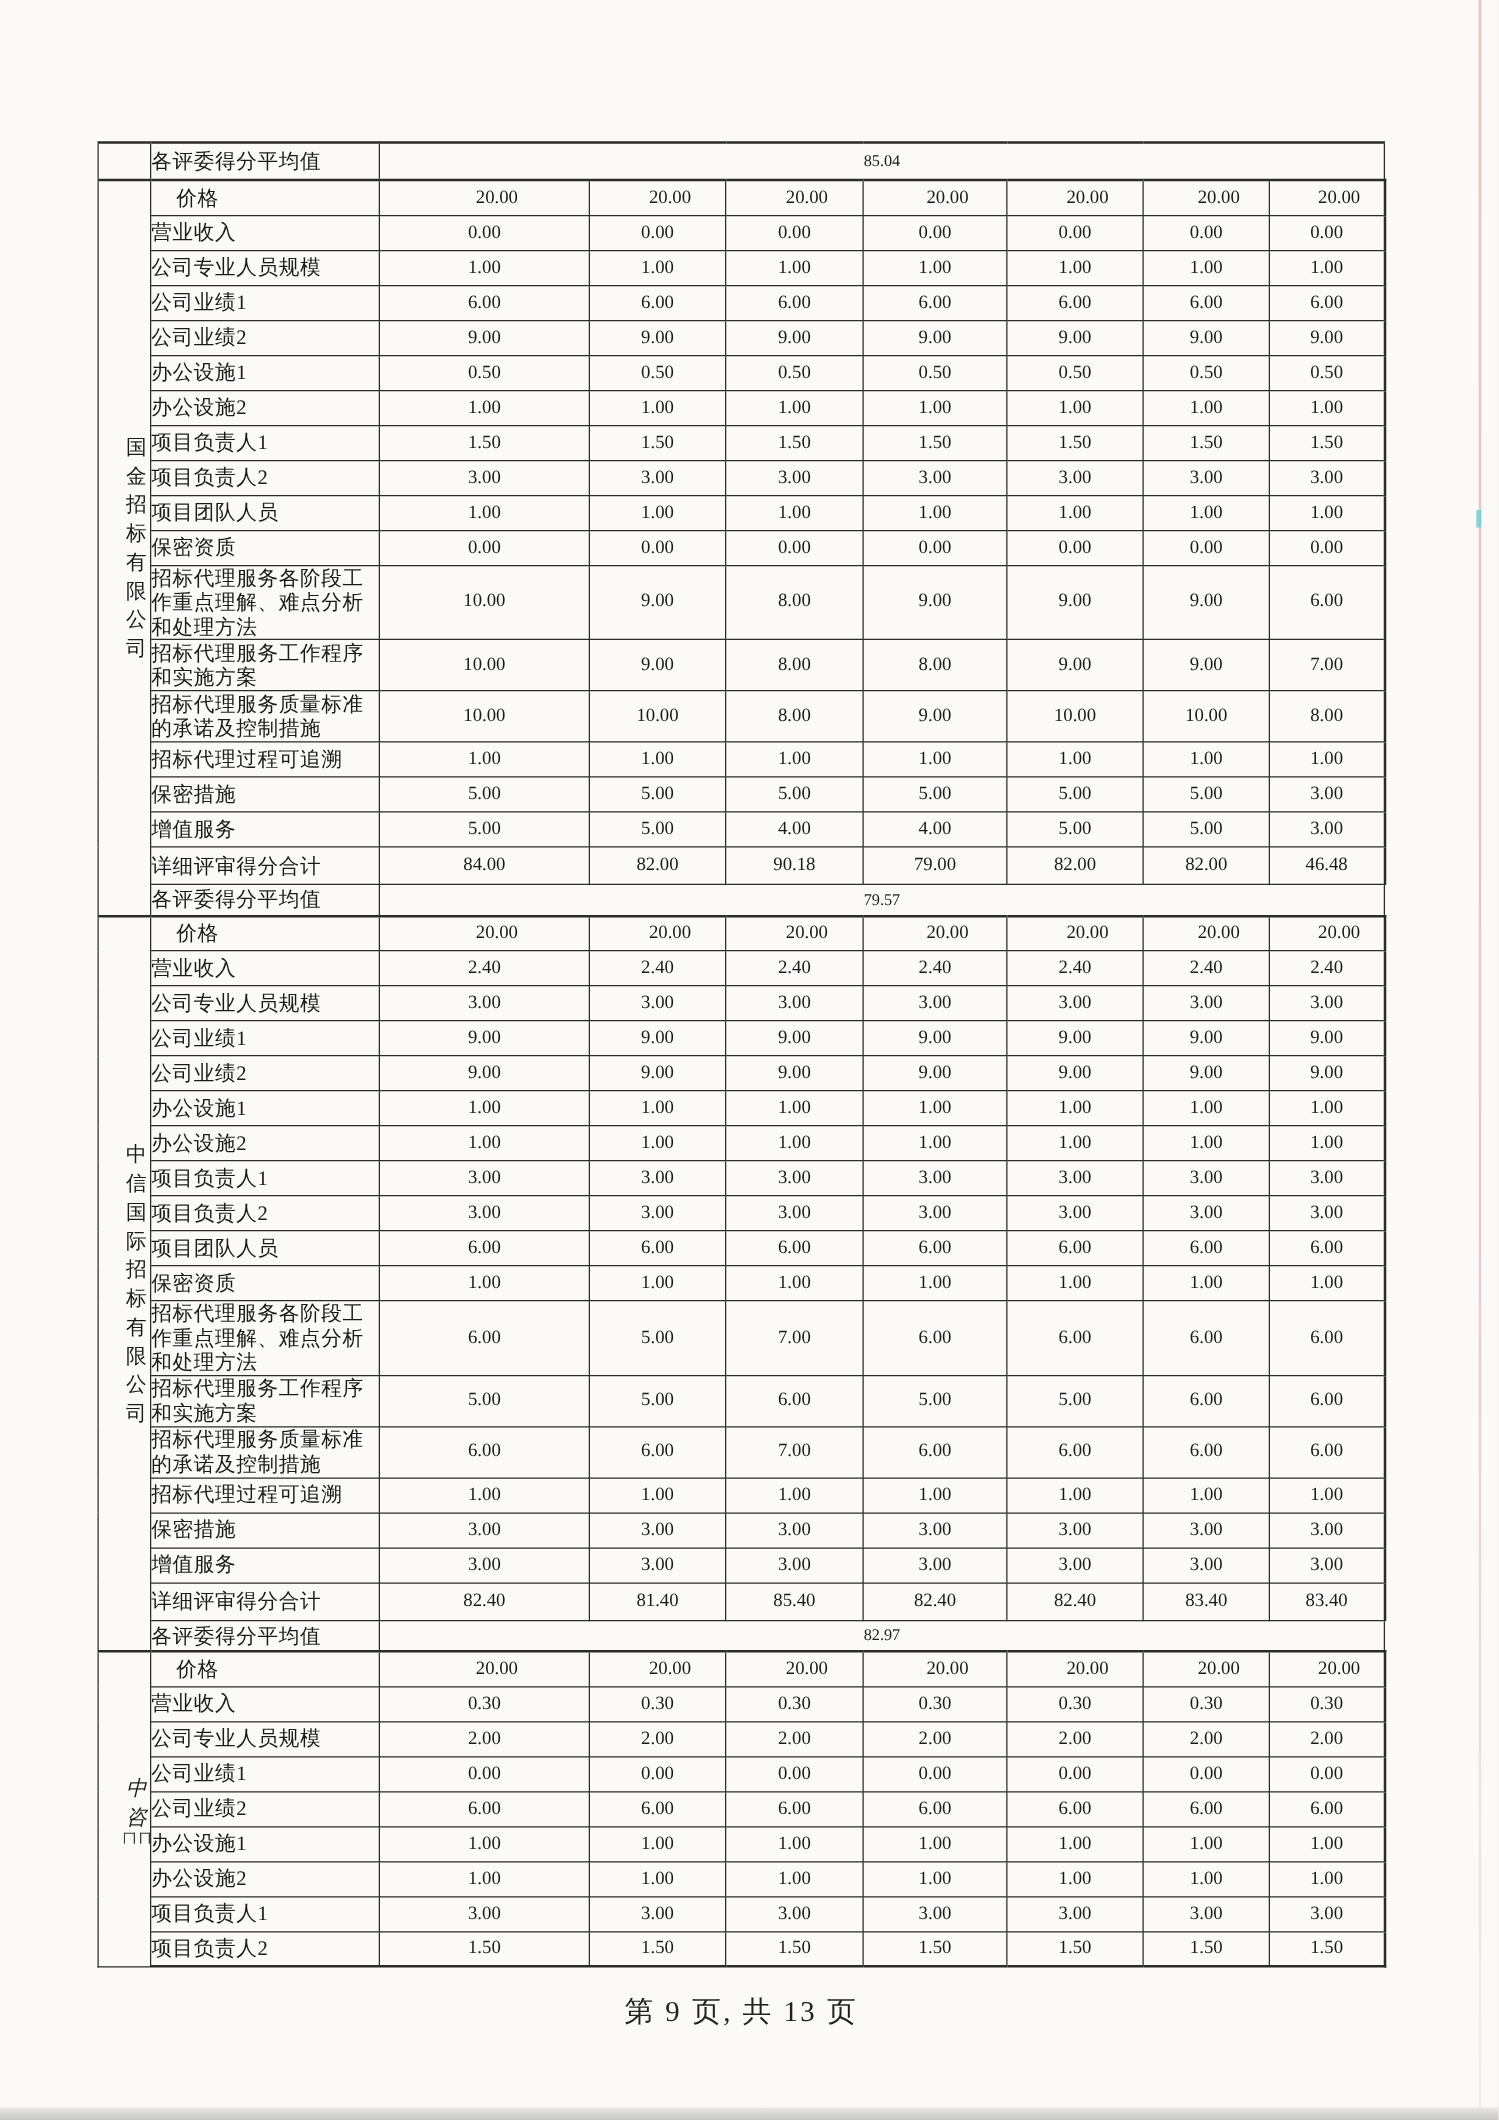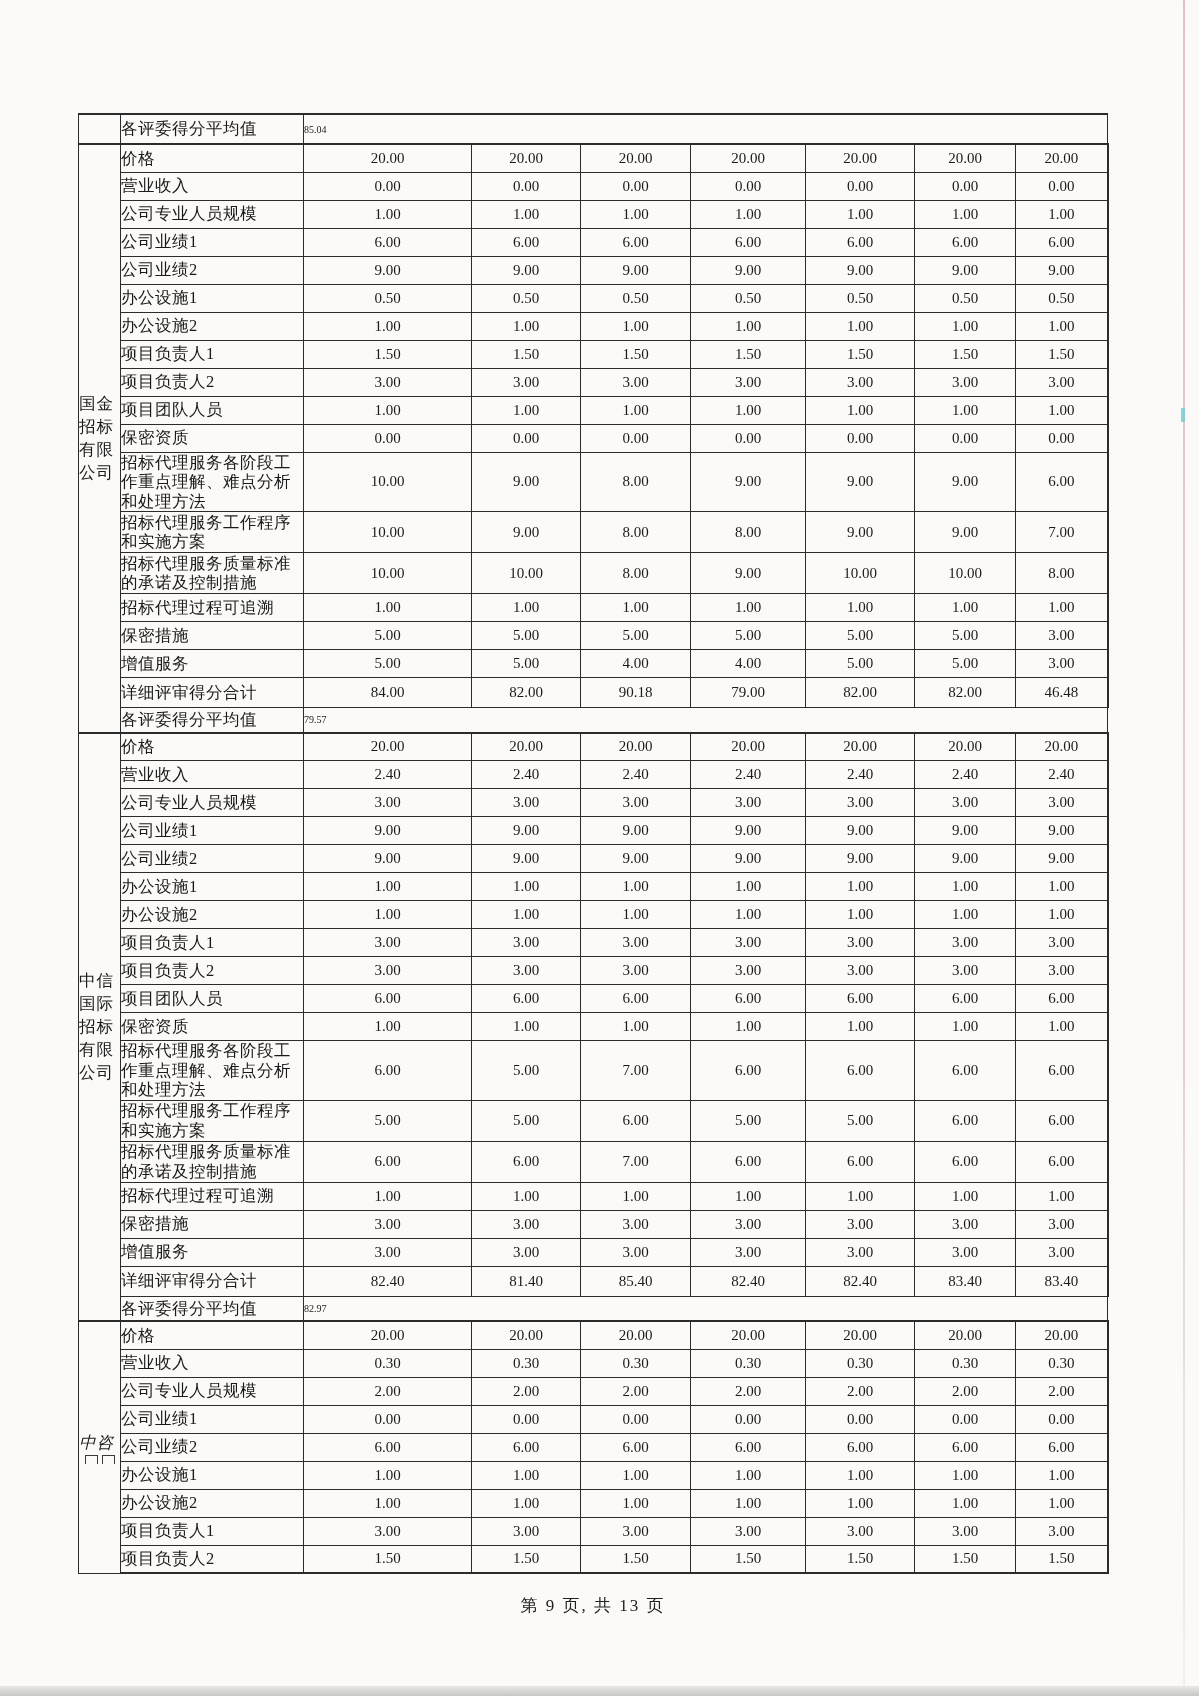--- a/index.html
+++ b/index.html
@@ -24,21 +24,21 @@
   }
   table.score td {
     border: 1.5px solid #2b2b2b;
     overflow: hidden;
     vertical-align: middle;
     padding: 0;
   }
   
   tbody tr:first-child td { border-top-width: 2.5px; }
   tbody tr:last-child  td { border-bottom-width: 2.5px; }
-  tr.sec-top td { border-top-width: 2.5px; }
+  tr.sec-top td { border-top-width: 2.5px; padding-left: 20px; }
   td.company { border-left-width: 2.5px; }
   td.val:last-child, td.avgval { border-right-width: 2.5px; }
   td.company-empty { border-top: none; border-bottom-width: 2.5px; }
   td.company-bottom { border-bottom: none; }
 
   
   tr.r-norm  { height: 28px; }
   tr.r-tall2 { height: 41px; }
   tr.r-tall3 { height: 59px; margin-left: 16px; }
   tr.r-sum   { height: 30px; }
@@ -51,21 +51,22 @@
     padding: 2px 3px 2px 5px;
     text-align: left;
     letter-spacing: 0.5px;
   }
   td.val {
     font-size: 15px;
     text-align: center;
     font-family: "Liberation Serif", "DejaVu Serif", serif;
   }
   td.avgval {
-    font-size: 10px;
+    font-size: 13px;
+    text-align: center;
   }
   td.company { text-align: center; }
   .company-lines {
     display: flex;
     flex-direction: column;
     align-items: flex-start;
     justify-content: center;
     font-size: 16.5px;
     line-height: 23px;
     letter-spacing: 1px;
@@ -86,21 +87,21 @@
     border: 1.5px solid #3a3a3a;
     border-bottom: none;
     box-sizing: border-box;
   }
   .footer {
     position: absolute;
     top: 1594px;
     left: 0;
     width: 1186px;
     text-align: center;
-    font-size: 17px;
+    font-size: 23px;
     letter-spacing: 2px;
     color: #222;
   }
   
   .scan-pink-line {
     position: absolute;
     left: 1183px;
     top: 0;
     width: 2px;
     height: 1688px;

